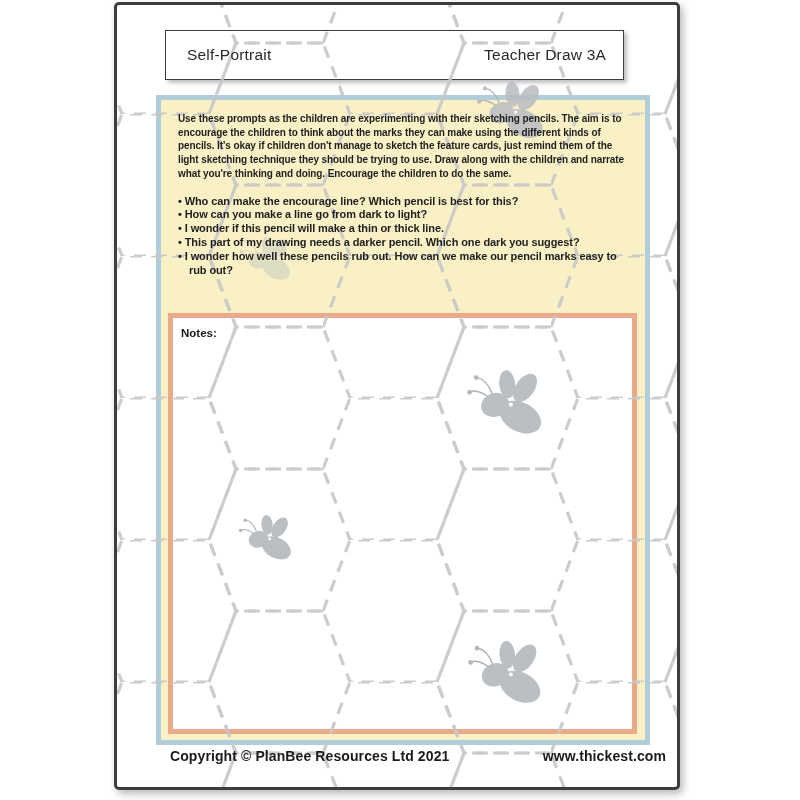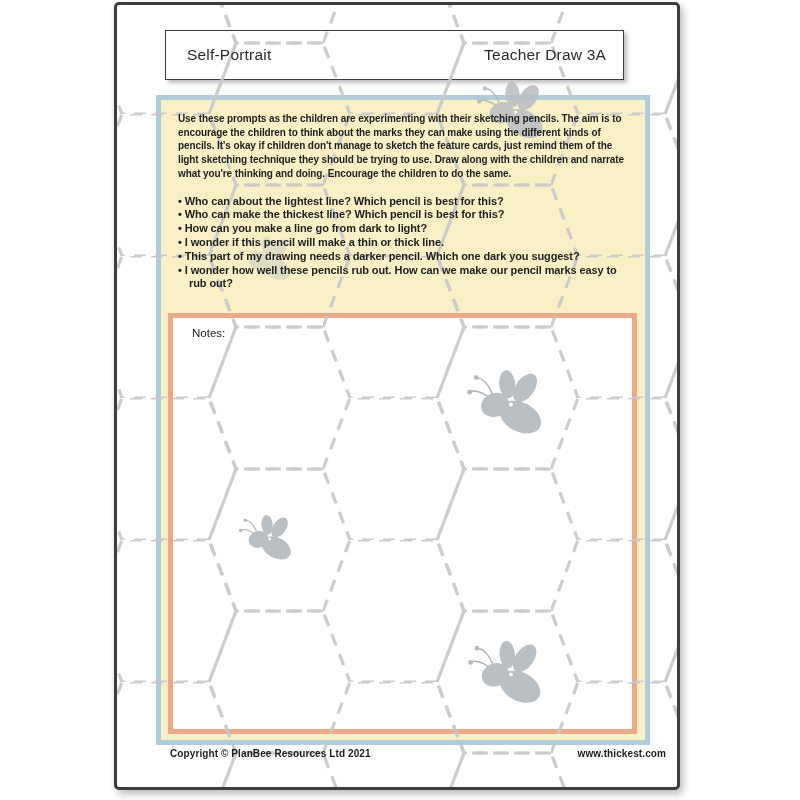--- a/index.html
+++ b/index.html
@@ -35,27 +35,27 @@
     position:relative;z-index:3;margin:14px 10px 0 17px;padding:0;width:457px;
     list-style:none;font-size:11px;font-weight:700;line-height:13.8px;letter-spacing:-.1px;
   }
   .bullets li{padding-left:11px;text-indent:-11px;}
   .bullets li::before{content:"\2022  ";}
   .notes-box{
     position:absolute;left:7px;top:213px;width:469px;height:421px;box-sizing:border-box;
     background:#ffffff;border:5px solid #eaa988;
   }
   .notes-label{
-    position:relative;z-index:3;margin:9px 0 0 19px;
-    font-size:11.5px;font-weight:400;color:#1b1b1b;
+    position:relative;z-index:3;margin:9px 0 0 8px;
+    font-size:11.5px;font-weight:700;color:#1b1b1b;
   }
   .footer{
     position:absolute;left:53px;top:743px;width:496px;z-index:3;
     display:flex;justify-content:space-between;
-    font-size:10px;font-weight:700;color:#1b1b1b;letter-spacing:.1px;align-items:center;
+    font-size:14px;font-weight:700;color:#1b1b1b;letter-spacing:.1px;align-items:center;
   }
   .bee{position:absolute;z-index:2;pointer-events:none;}
   .bee-top{left:356px;top:76px;width:84px;height:60px;opacity:.88;}
   .bee-bullets{left:120px;top:231px;width:64px;height:46px;opacity:.4;}
   .bee-mid{left:346px;top:364px;width:94px;height:68px;}
   .bee-left{left:119px;top:509px;width:66px;height:48px;}
   .bee-bottom{left:347px;top:635px;width:92px;height:66px;}
 </style>
 </head>
 <body>
@@ -92,22 +92,21 @@
   </svg>
 
   <div class="header-box">
     <span>Self-Portrait</span>
     <span>Teacher Draw 3A</span>
   </div>
 
   <div class="main-box">
     <p class="intro">Use these prompts as the children are experimenting with their sketching pencils. The aim is to encourage the children to think about the marks they can make using the different kinds of pencils. It's okay if children don't manage to sketch the feature cards, just remind them of the light sketching technique they should be trying to use. Draw along with the children and narrate what you're thinking and doing. Encourage the children to do the same.</p>
     <ul class="bullets">
-      <li>Who can about the lightest line? Which pencil is best for this?</li>
-      <li>Who can make the thickest line? Which pencil is best for this?</li>
+      <li>Who can make the encourage line? Which pencil is best for this?</li>
       <li>How can you make a line go from dark to light?</li>
       <li>I wonder if this pencil will make a thin or thick line.</li>
       <li>This part of my drawing needs a darker pencil. Which one dark you suggest?</li>
       <li>I wonder how well these pencils rub out. How can we make our pencil marks easy to rub out?</li>
     </ul>
 
     <div class="notes-box">
       <div class="notes-label">Notes:</div>
     </div>
   </div>

